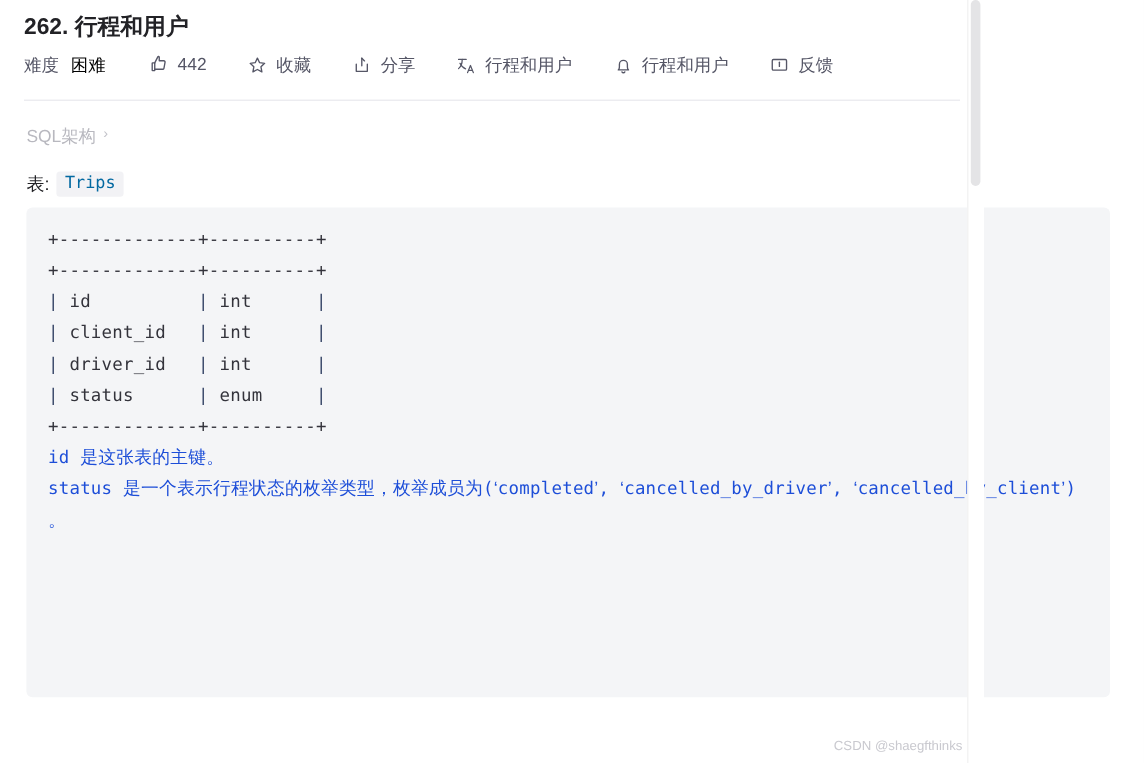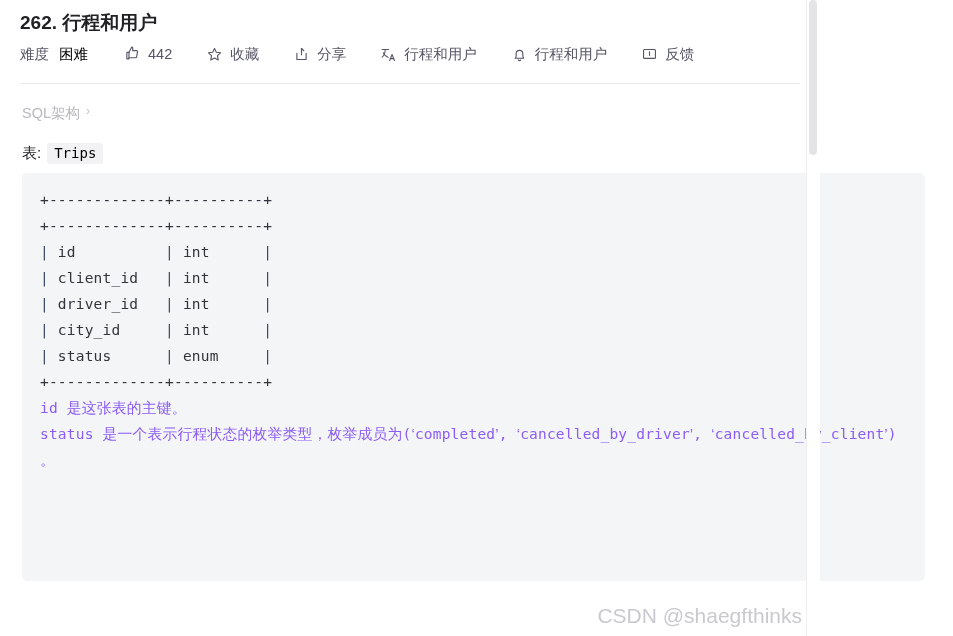--- a/index.html
+++ b/index.html
@@ -97,21 +97,21 @@
     color: #222226;
   }
   .table-line .lbl { font-weight: normal; }
   .code-badge {
     margin-left: 6px;
     background: #f2f2f5;
     border-radius: 3px;
     padding: 2px 7px 3px 7px;
     font-family: "DejaVu Sans Mono", "Liberation Mono", monospace;
     font-size: 14px;
-    color: #000000;
+    color: #0369a1;
   }
 
   
   .code-block {
     position: absolute;
     left: 22px;
     top: 173px;
     width: 903px;
     height: 408px;
     background: #f4f5f7;
@@ -127,21 +127,21 @@
     color: #33333b;
     white-space: pre;
     letter-spacing: 0.2px;
   }
   .code-line .pipe { color: #3b4a6b; }
 
   .desc-line {
     font-family: "DejaVu Sans Mono", "Liberation Mono", monospace;
     font-size: 14.5px;
     line-height: 26px;
-    color: #8b5cf6;
+    color: #1d4ed8;
     white-space: pre-wrap;
     letter-spacing: 0.2px;
   }
   .desc-line .cn {
     font-family: "Liberation Sans", sans-serif;
     font-size: 14.8px;
   }
 
   
   .scroll-track {
@@ -162,21 +162,21 @@
     height: 155px;
     background: #e4e4e6;
     border-radius: 4px;
   }
 
   
   .watermark {
     position: absolute;
     right: 18px;
     bottom: 8px;
-    font-size: 21px;
+    font-size: 11px;
     color: #c9c9cf;
     font-family: "Liberation Sans", sans-serif;
     white-space: nowrap;
   }
 </style>
 </head>
 <body>
 
 <div id="page">
 
@@ -280,21 +280,20 @@
     <span class="code-badge">Trips</span>
   </div>
 
   <div class="code-block">
     <div id="ascii-table">
         <div class="code-line">+-------------+----------+</div>
         <div class="code-line">+-------------+----------+</div>
         <div class="code-line"><span class="pipe">|</span> id          <span class="pipe">|</span> int      <span class="pipe">|</span></div>
         <div class="code-line"><span class="pipe">|</span> client_id   <span class="pipe">|</span> int      <span class="pipe">|</span></div>
         <div class="code-line"><span class="pipe">|</span> driver_id   <span class="pipe">|</span> int      <span class="pipe">|</span></div>
-        <div class="code-line"><span class="pipe">|</span> city_id     <span class="pipe">|</span> int      <span class="pipe">|</span></div>
         <div class="code-line"><span class="pipe">|</span> status      <span class="pipe">|</span> enum     <span class="pipe">|</span></div>
         <div class="code-line">+-------------+----------+</div>
       </div>
     <div id="schema-desc">
         <div class="desc-line">id <span class="cn">是这张表的主键。</span></div>
         <div class="desc-line">status <span class="cn">是一个表示行程状态的枚举类型，枚举成员为</span>(<span class="cn">‘</span>completed<span class="cn">’</span>, <span class="cn">‘</span>cancelled_by_driver<span class="cn">’</span>, <span class="cn">‘</span>cancelled_by_client<span class="cn">’</span>) <span class="cn">。</span></div>
       </div>
   </div>
 
   <div class="scroll-track">

